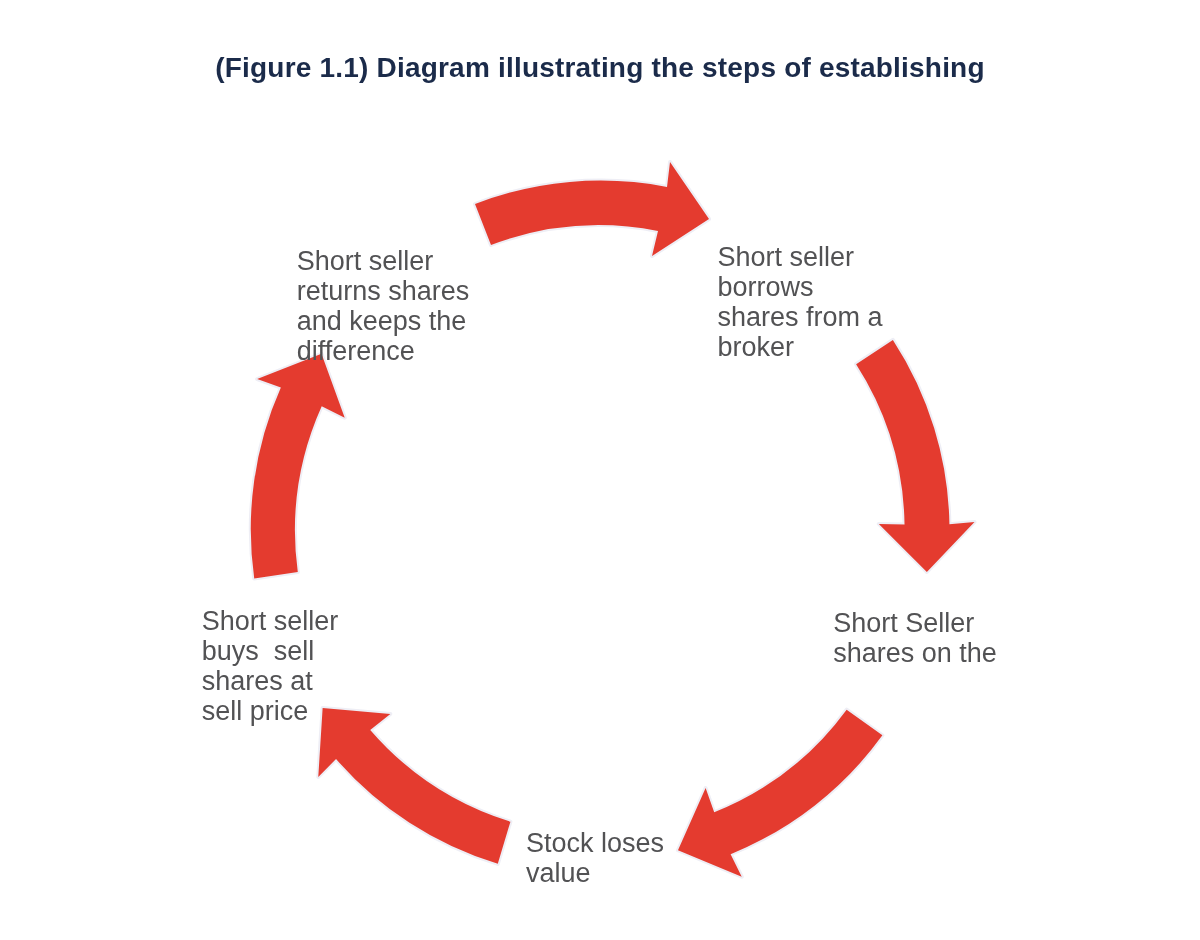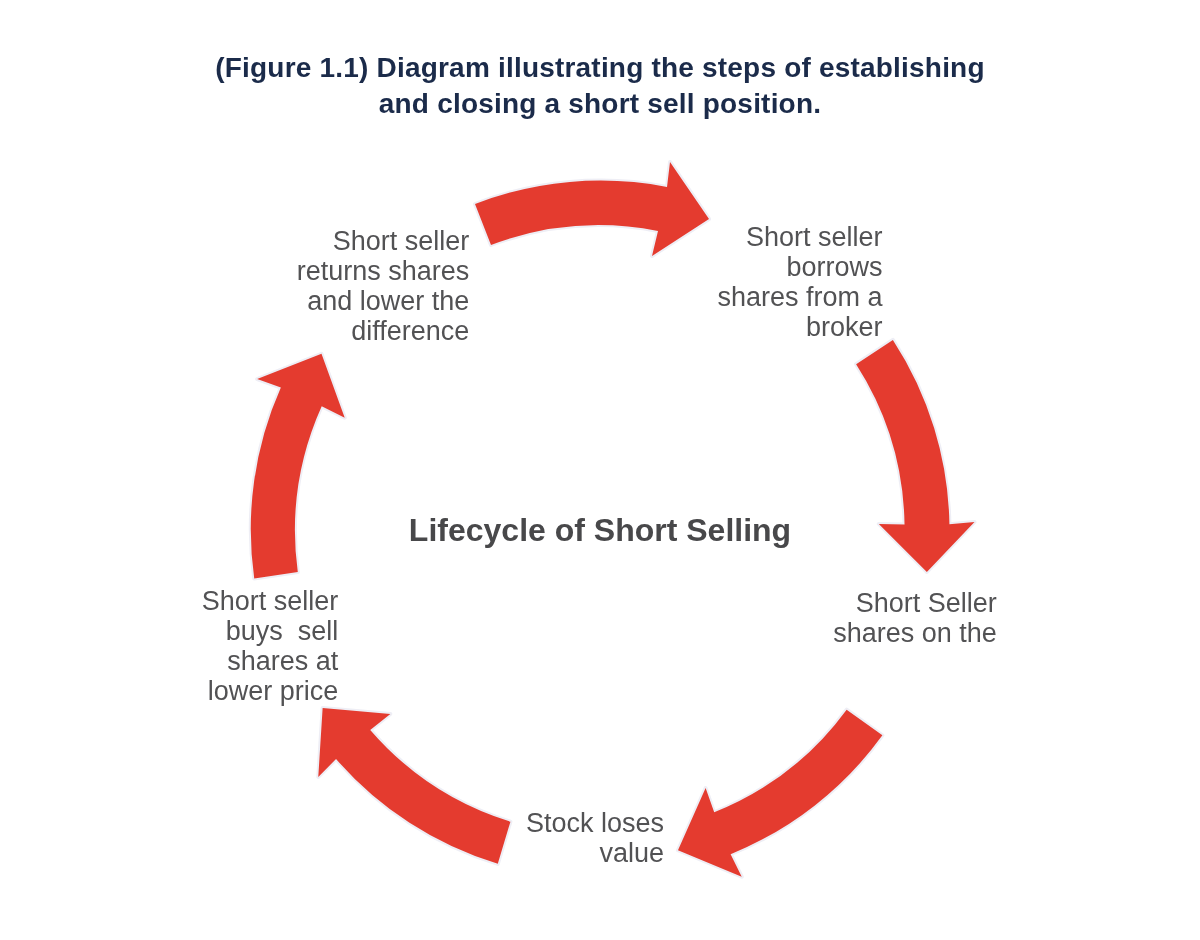--- a/index.html
+++ b/index.html
@@ -38,25 +38,26 @@
   .arrow-path {
     fill: var(--arrow, #e43b2f);
     stroke: var(--arrow_outline, #eeeef5);
     stroke-width: 4;
     stroke-linejoin: round;
     paint-order: stroke fill markers;
   }
   .step {
     position: absolute;
     transform: translateX(-50%);
-    text-align: right;
+    text-align: left;
     font-size: 27px;
     line-height: 30px;
     font-weight: 400;
     color: var(--step_label, #525254);
+    margin-top: 20px;
   }
   .step .line { white-space: pre; }
   .step-return  { left: 383px; top: 226px; }
   .step-borrow  { left: 800px; top: 222px; }
   .step-sell    { left: 915px; top: 588px; }
   .step-lose    { left: 595px; top: 808px; }
   .step-buyback { left: 270px; top: 586px; }
   .center-title {
     position: absolute;
     left: 600px;
@@ -68,21 +69,20 @@
     color: var(--center_title, #48484a);
   }
 </style>
 </head>
 <body>
 
 <div id="canvas">
 
   <div class="figure-title">
     <div class="line">(Figure 1.1) Diagram illustrating the steps of establishing</div>
-    <div class="line">and closing a short sell position.</div>
   </div>
 
   <svg class="arrows-svg" viewBox="0 0 1200 940" xmlns="http://www.w3.org/2000/svg">
 
     <path class="arrow-path" d="M475 204 A349 349 0 0 1 667 187 L670 162 L709 219 L652 256 L658 231 A305 305 0 0 0 491 245 Z" transform="rotate(0 600 530)"></path>
     <path class="arrow-path" d="M475 204 A349 349 0 0 1 667 187 L670 162 L709 219 L652 256 L658 231 A305 305 0 0 0 491 245 Z" transform="rotate(78 600 530)"></path>
     <path class="arrow-path" d="M475 204 A349 349 0 0 1 667 187 L670 162 L709 219 L652 256 L658 231 A305 305 0 0 0 491 245 Z" transform="rotate(147 600 530)"></path>
     <path class="arrow-path" d="M475 204 A349 349 0 0 1 667 187 L670 162 L709 219 L652 256 L658 231 A305 305 0 0 0 491 245 Z" transform="rotate(218 600 530)"></path>
     <path class="arrow-path" d="M475 204 A349 349 0 0 1 667 187 L670 162 L709 219 L652 256 L658 231 A305 305 0 0 0 491 245 Z" transform="rotate(283 600 530)"></path>
   </svg>
@@ -101,25 +101,24 @@
 
   <div class="step step-lose">
     <div class="line">Stock loses</div>
     <div class="line">value</div>
   </div>
 
   <div class="step step-buyback">
     <div class="line">Short seller</div>
     <div class="line">buys  sell</div>
     <div class="line">shares at</div>
-    <div class="line">lower price</div>
+    <div class="line">sell price</div>
   </div>
 
   <div class="step step-return">
     <div class="line">Short seller</div>
     <div class="line">returns shares</div>
-    <div class="line">and lower the</div>
+    <div class="line">and keeps the</div>
     <div class="line">difference</div>
   </div>
 
-  <div class="center-title">Lifecycle of Short Selling</div>
 
 </div>
 
 </body></html>

